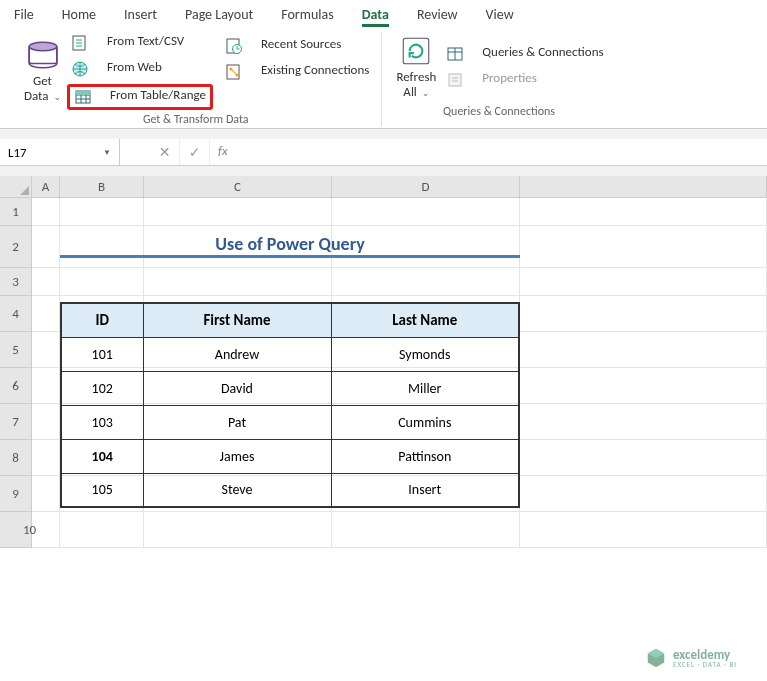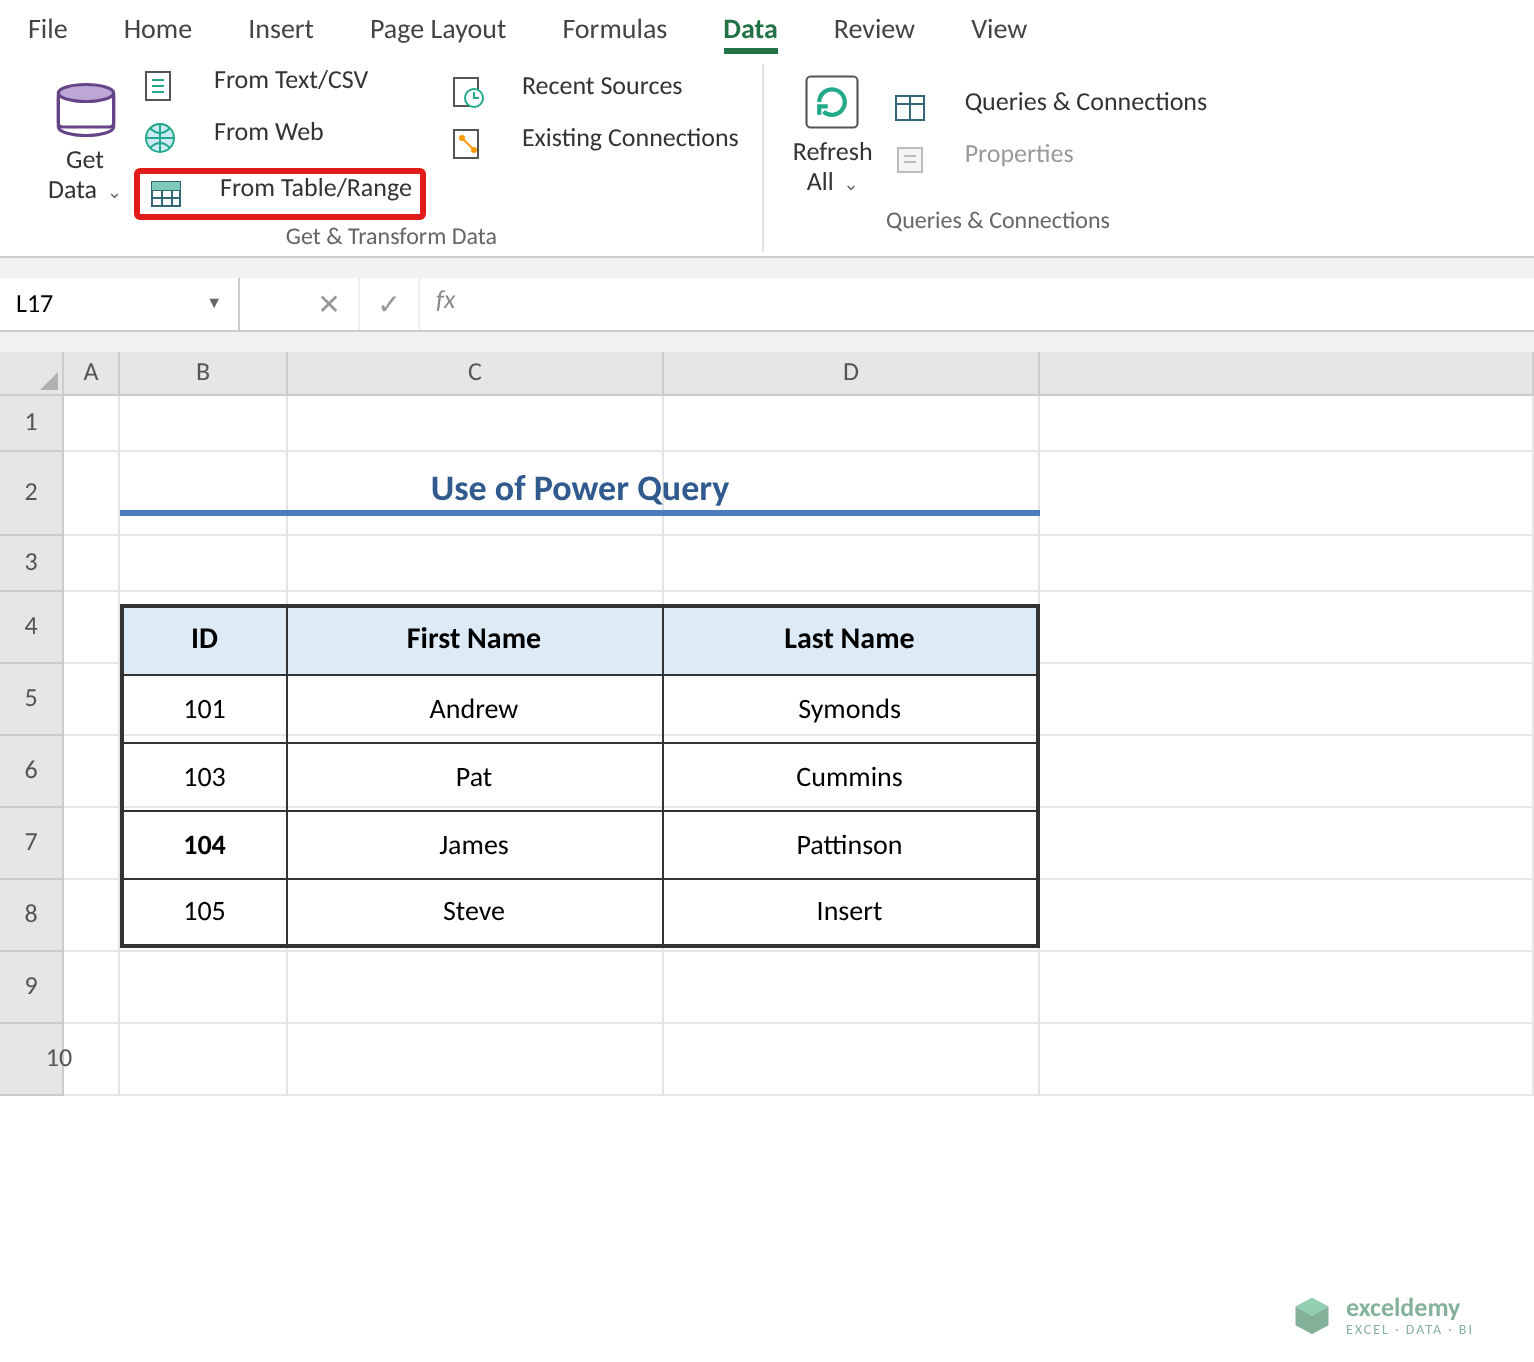--- a/index.html
+++ b/index.html
@@ -287,20 +287,25 @@
                 <th class="d" style="height: 34px;">Last Name</th>
               </tr>
             </thead>
           <tbody id="tbody">
               <tr>
                 <td class="b" style="height: 34px;">101</td>
                 <td class="c" style="height: 34px;">Andrew</td>
                 <td class="d" style="height: 34px;">Symonds</td>
               </tr>
               <tr>
+                <td class="b" style="height: 34px;">102</td>
+                <td class="c" style="height: 34px;">David</td>
+                <td class="d" style="height: 34px;">Miller</td>
+              </tr>
+              <tr>
                 <td class="b" style="height: 34px;">103</td>
                 <td class="c" style="height: 34px;">Pat</td>
                 <td class="d" style="height: 34px;">Cummins</td>
               </tr>
               <tr>
                 <td class="b" style="height: 34px; font-weight: bold;">104</td>
                 <td class="c" style="height: 34px;">James</td>
                 <td class="d" style="height: 34px;">Pattinson</td>
               </tr>
               <tr>

